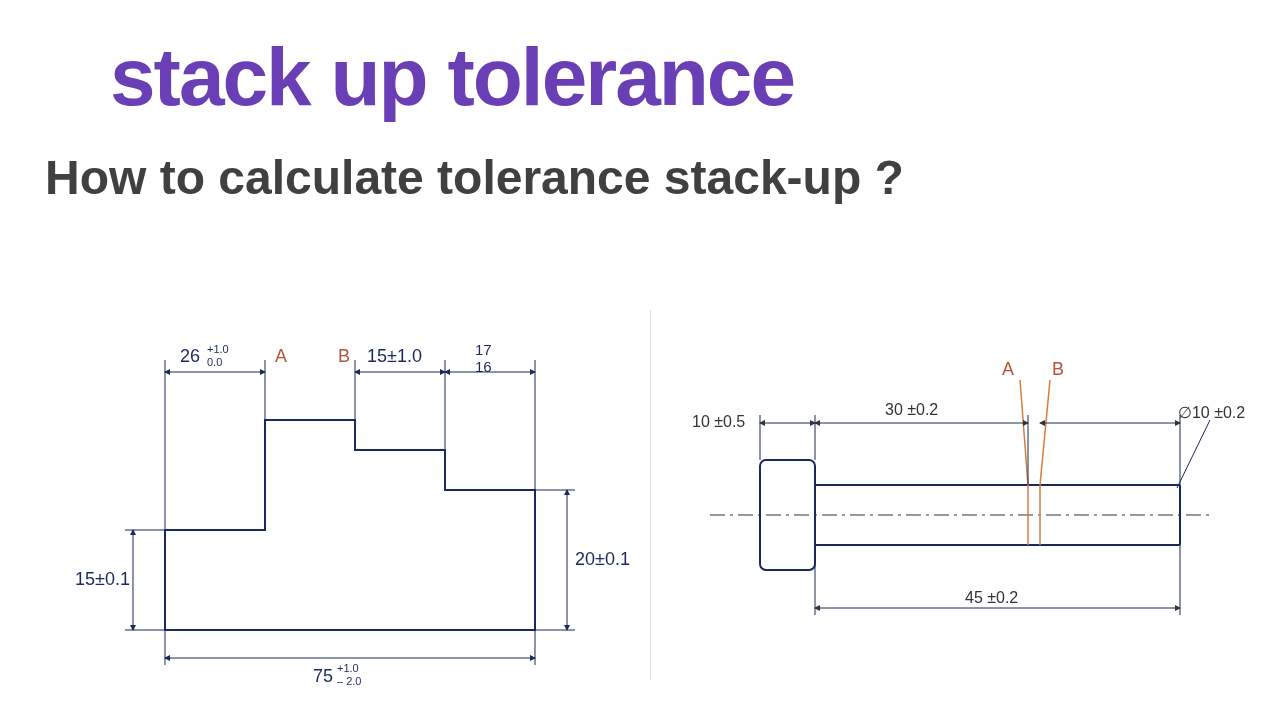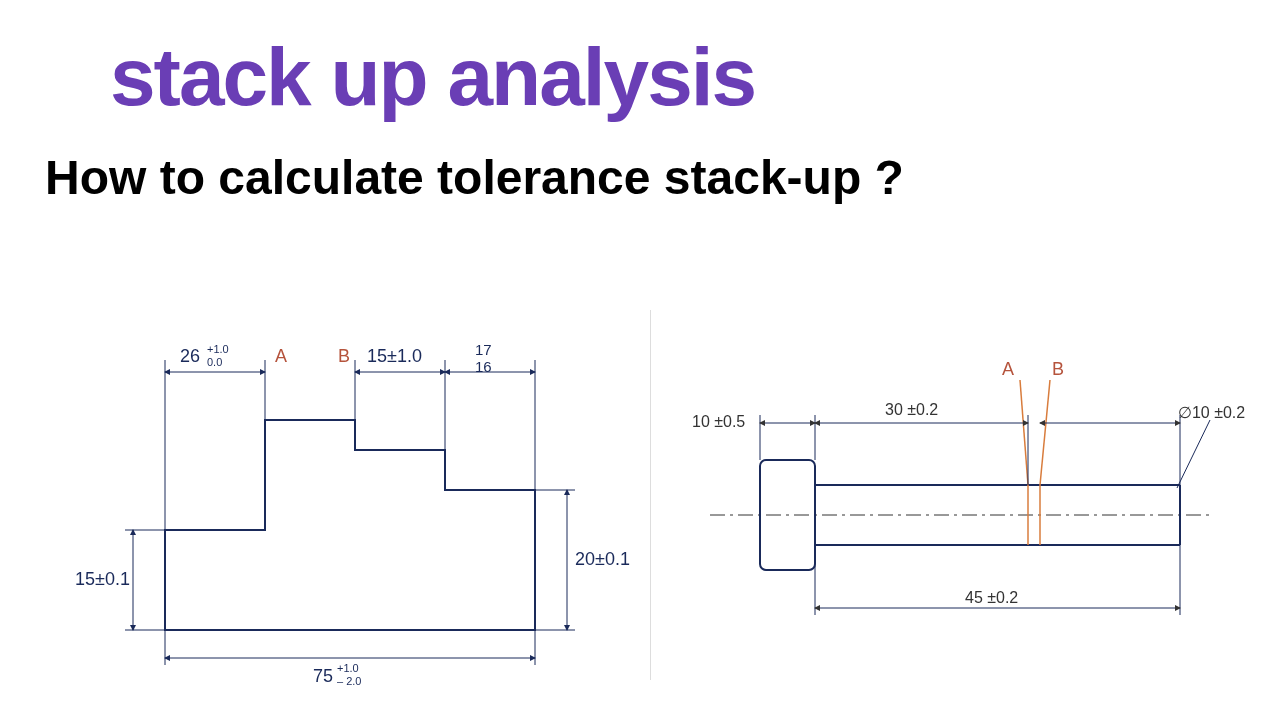--- a/index.html
+++ b/index.html
@@ -19,21 +19,21 @@
     font-weight: bold;
     color: #6a3eb5;
     letter-spacing: -2px;
   }
   .subtitle {
     position: absolute;
     top: 150px;
     left: 45px;
     font-size: 48px;
     font-weight: bold;
-    color: #000000;
+    color: #404040;
   }
   .diagram-left {
     position: absolute;
     left: 75px;
     top: 320px;
     width: 560px;
     height: 370px;
   }
   .diagram-right {
     position: absolute;
@@ -80,21 +80,21 @@
     stroke-width: 1.5;
   }
   .dim-text-r {
     font-size: 16px;
     fill: #333;
   }
 </style>
 </head>
 <body>
 
-<div class="title">stack up analysis</div>
+<div class="title">stack up tolerance</div>
 <div class="subtitle">How to calculate tolerance stack-up ?</div>
 
 <div class="diagram-left">
 <svg viewBox="0 0 560 370" width="560" height="370">
   <defs>
     <marker id="arrL" markerWidth="10" markerHeight="10" refX="1" refY="3" orient="auto">
       <path d="M6,0 L0,3 L6,6 Z" fill="#1a2a5a"></path>
     </marker>
     <marker id="arrR" markerWidth="10" markerHeight="10" refX="5" refY="3" orient="auto">
       <path d="M0,0 L6,3 L0,6 Z" fill="#1a2a5a"></path>

